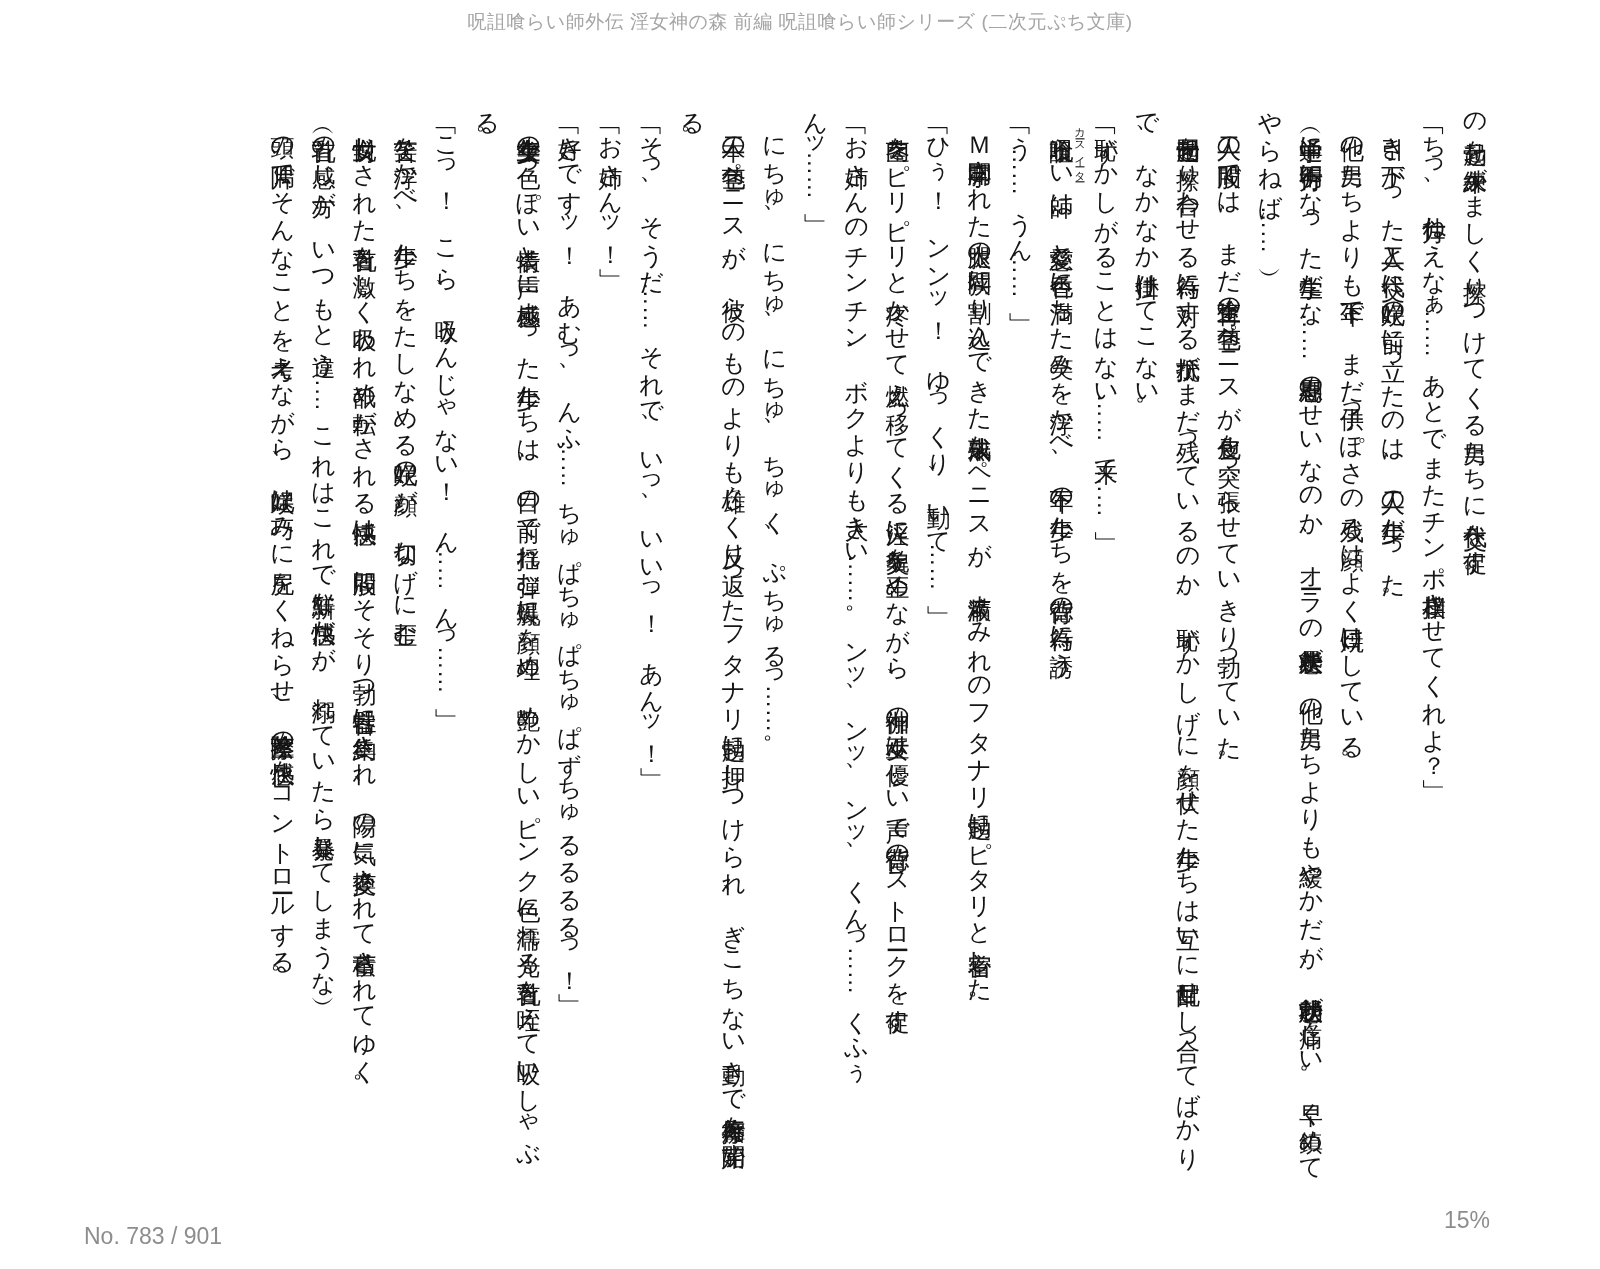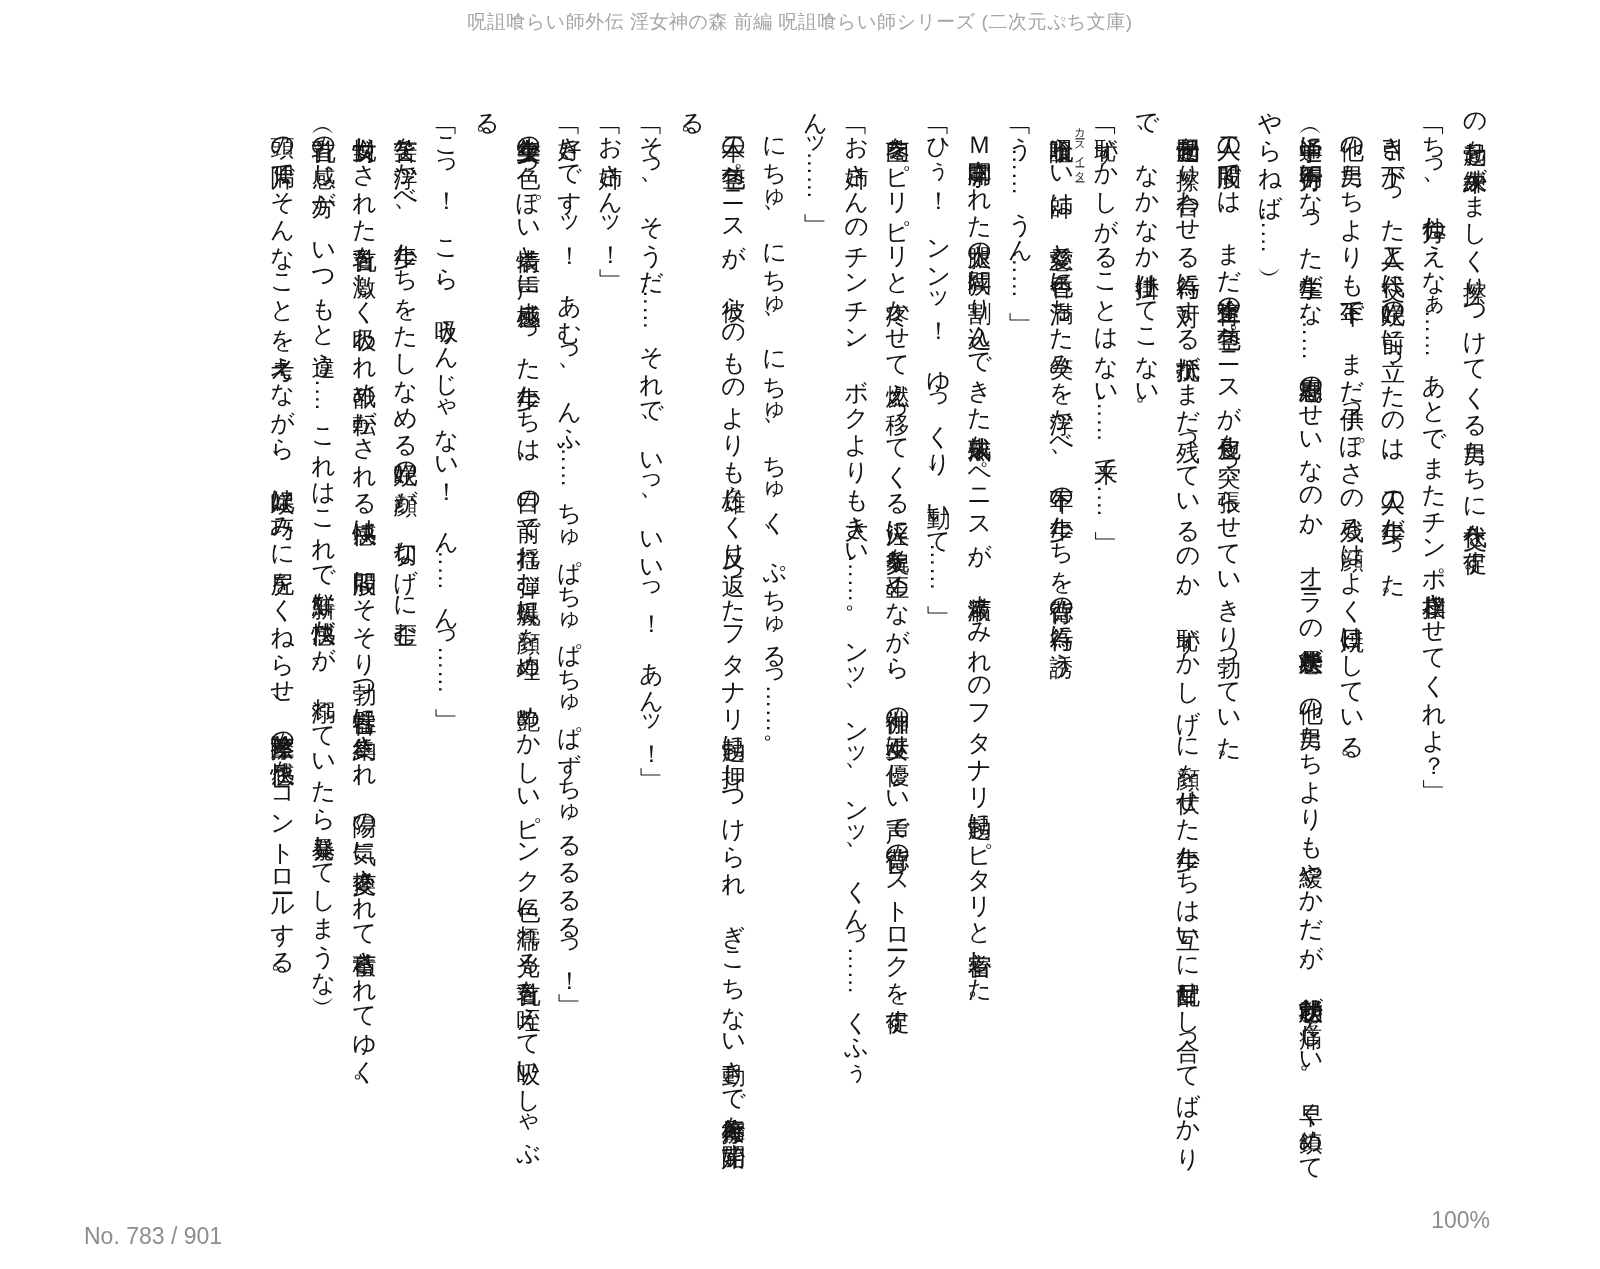--- a/index.html
+++ b/index.html
@@ -107,15 +107,15 @@
       <p>年上美少女の色っぽい表情と声に感極まった少年たちは、目の前で揺れ弾む爆乳に顔を埋め、艶めかしいピンク色に濡れ光る乳首を咥えて吸いしゃぶる。</p>
       <p>「こっ！　こら、吸うんじゃない！　ん……んっ……」</p>
       <p>苦笑を浮かべ、少年たちをたしなめる咲妃の顔が、切なげに歪む。</p>
       <p>女悦封じされた乳首を激しく吸われ舐め転がされる快感は、股間にそそり勃つ牡器官に集約され、陽の気に変換されて蓄積されてゆく。</p>
       <p>（乳首の感じ方が、いつもと違う……これはこれで新鮮な快感だが、溺れていたら暴発してしまうな）</p>
       <p>頭の片隅でそんなことを考えながら、咲妃は巧みに尻をくねらせ、陰茎摩擦の快感をコントロールする。</p>
     </div>
 
   <div class="book-footer-left">No. 783 / 901</div>
 
-  <div class="book-footer-right">100%</div>
+  <div class="book-footer-right">15%</div>
 
 </div>
 
 </body></html>

